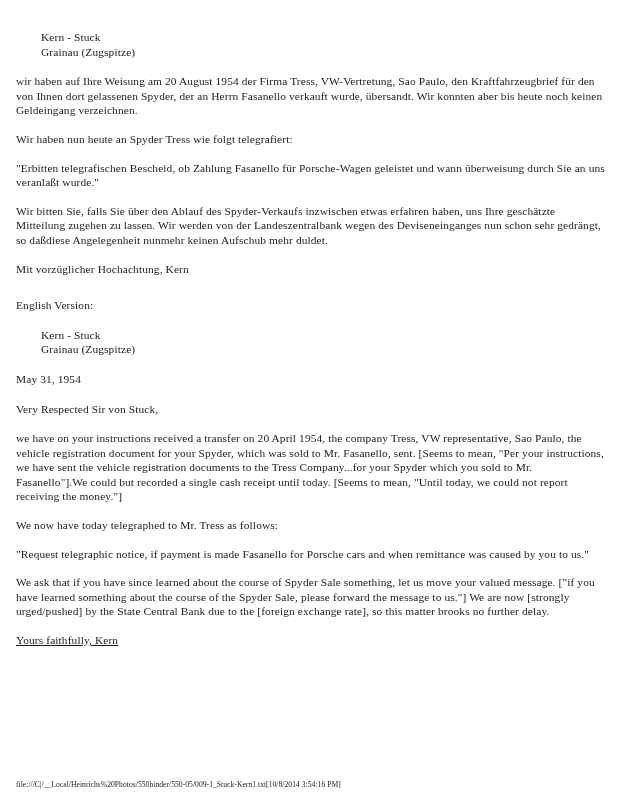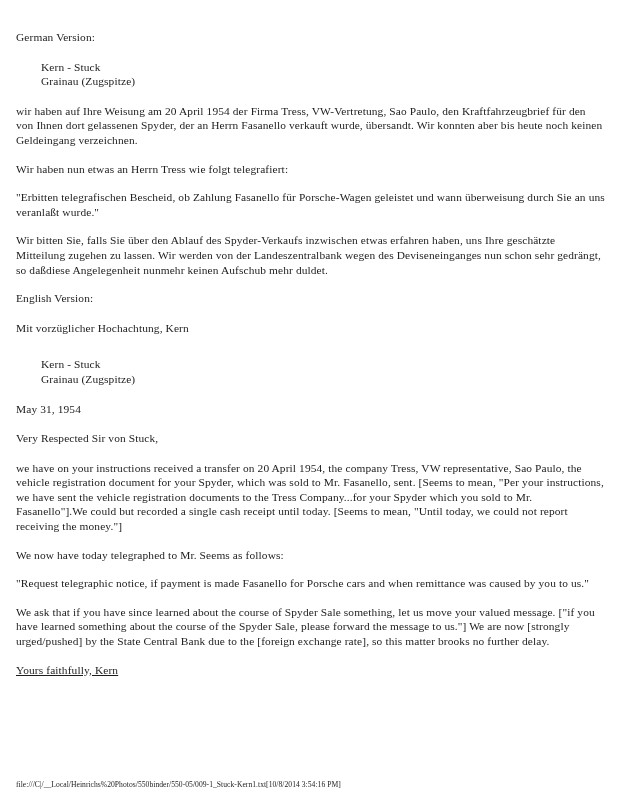--- a/index.html
+++ b/index.html
@@ -82,53 +82,52 @@
     letter-spacing: 0.005em;
   }
 </style>
 </head>
 <body>
 
 <div class="page">
 
   <div class="doc-body">
 
-    <p class="para heading">German Version:</p>
 
     <p class="para address">
       <span class="line">Kern - Stuck</span>
       <span class="line">Grainau (Zugspitze)</span>
     </p>
 
 
 
-    <p class="para block">wir haben auf Ihre Weisung am 20 April 1954 der Firma Tress, VW-Vertretung, Sao Paulo, den Kraftfahrzeugbrief für den von Ihnen dort gelassenen Spyder, der an Herrn Fasanello verkauft wurde, übersandt. Wir konnten aber bis heute noch keinen Geldeingang verzeichnen.</p>
+    <p class="para block">wir haben auf Ihre Weisung am 20 August 1954 der Firma Tress, VW-Vertretung, Sao Paulo, den Kraftfahrzeugbrief für den von Ihnen dort gelassenen Spyder, der an Herrn Fasanello verkauft wurde, übersandt. Wir konnten aber bis heute noch keinen Geldeingang verzeichnen.</p>
 
-    <p class="para block">Wir haben nun etwas an Herrn Tress wie folgt telegrafiert:</p>
+    <p class="para block">Wir haben nun heute an Spyder Tress wie folgt telegrafiert:</p>
 
     <p class="para block">"Erbitten telegrafischen Bescheid, ob Zahlung Fasanello für Porsche-Wagen geleistet und wann überweisung durch Sie an uns veranlaßt wurde."</p>
 
     <p class="para block">Wir bitten Sie, falls Sie über den Ablauf des Spyder-Verkaufs inzwischen etwas erfahren haben, uns Ihre geschätzte Mitteilung zugehen zu lassen. Wir werden von der Landeszentralbank wegen des Deviseneinganges nun schon sehr gedrängt, so daßdiese Angelegenheit nunmehr keinen Aufschub mehr duldet.</p>
 
+    <p class="para spacer-lg">Mit vorzüglicher Hochachtung, Kern</p>
+
     <p class="para heading">English Version:</p>
-
-    <p class="para spacer-lg">Mit vorzüglicher Hochachtung, Kern</p>
 
     <p class="para address">
       <span class="line">Kern - Stuck</span>
       <span class="line">Grainau (Zugspitze)</span>
     </p>
 
     <p class="para heading">May 31, 1954</p>
 
     <p class="para heading">Very Respected Sir von Stuck,</p>
 
     <p class="para block">we have on your instructions received a transfer on 20 April 1954, the company Tress, VW representative, Sao Paulo, the vehicle registration document for your Spyder, which was sold to Mr. Fasanello, sent. [Seems to mean, "Per your instructions, we have sent the vehicle registration documents to the Tress Company...for your Spyder which you sold to Mr. Fasanello"].We could but recorded a single cash receipt until today. [Seems to mean, "Until today, we could not report receiving the money."]</p>
 
-    <p class="para block">We now have today telegraphed to Mr. Seems as follows:</p>
+    <p class="para block">We now have today telegraphed to Mr. Tress as follows:</p>
 
     <p class="para block">"Request telegraphic notice, if payment is made Fasanello for Porsche cars and when remittance was caused by you to us."</p>
 
     <p class="para block">We ask that if you have since learned about the course of Spyder Sale something, let us move your valued message. ["if you have learned something about the course of the Spyder Sale, please forward the message to us."] We are now [strongly urged/pushed] by the State Central Bank due to the [foreign exchange rate], so this matter brooks no further delay.</p>
 
     <p class="para tight">Yours faithfully, Kern</p>
 
   </div>
 
   <div class="footer">file:///C|/__Local/Heinrichs%20Photos/550binder/550-05/009-1_Stuck-Kern1.txt[10/8/2014 3:54:16 PM]</div>

